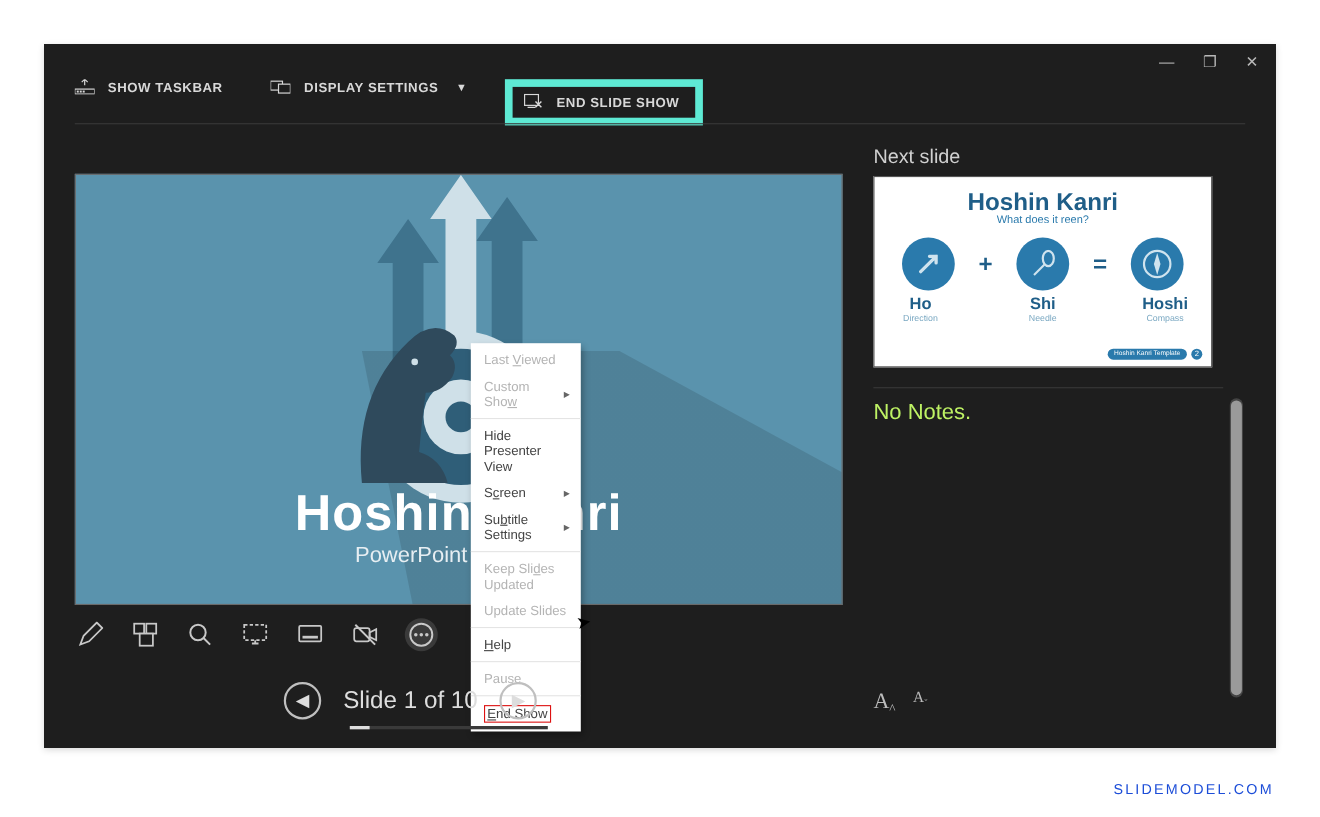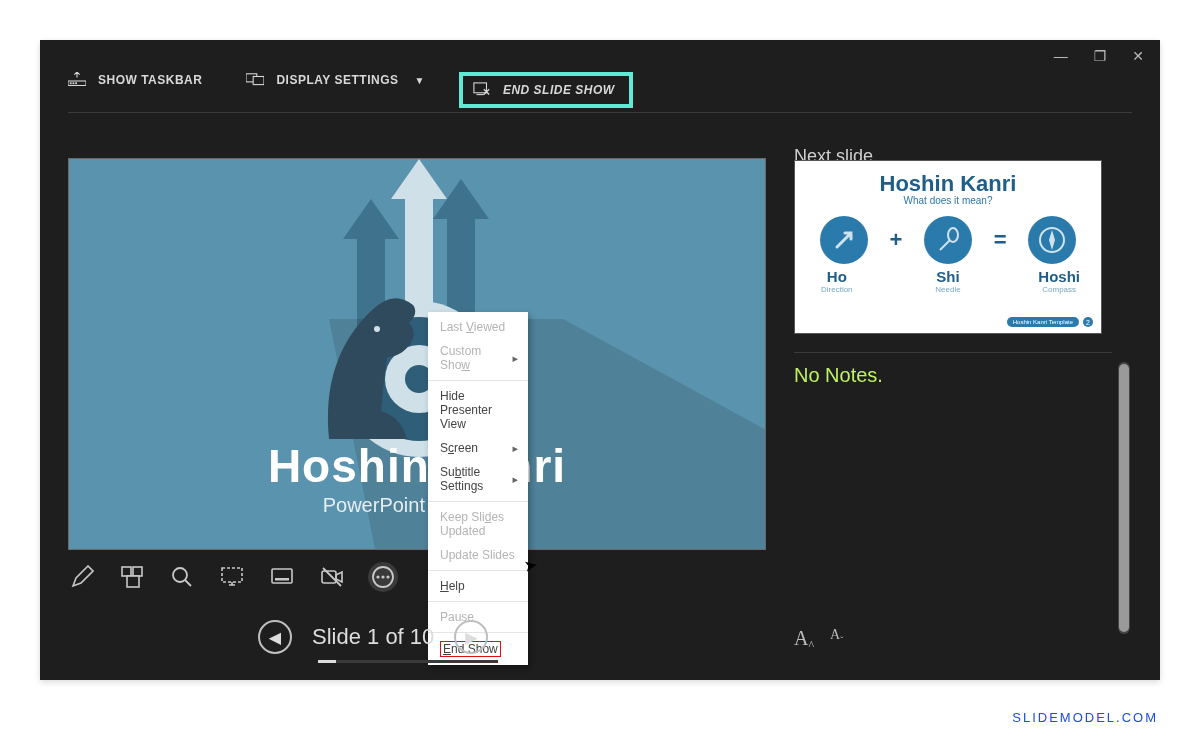--- a/index.html
+++ b/index.html
@@ -8,21 +8,21 @@
   .watermark { position: absolute; right: 42px; bottom: 18px; font-size: 13px; letter-spacing: 2px; color: #1d4ed8; font-weight: 500;}
   
   .chrome { position: absolute; top: 8px; right: 16px; display: flex; gap: 26px; color: #b8b8b8; font-size: 14px;}
   .chrome span { cursor: pointer; }
   
   .topbar { position: absolute; top: 32px; left: 0; right: 0; height: 40px; display: flex; align-items: flex-start; padding: 0 28px; color: #d8d8d8; }
   .topbar-sep { position:absolute; left:28px; right:28px; top:72px; height:1px; background:#3a3a3a;}
   .tb-item { display: inline-flex; align-items: center; gap: 12px; font-size: 12px; font-weight: 600; letter-spacing: 0.5px; margin-right: 44px; cursor: pointer;}
   .tb-item .ico { width: 18px; height: 16px; display:inline-block; }
   .tb-item .caret { font-size: 10px; margin-left: 4px;}
-  .highlight-box { border: 4px solid #5eead4; padding: 6px 14px 6px 10px; margin-left: -10px; font-style: italic;}
+  .highlight-box { border: 7px solid #5eead4; padding: 6px 14px 6px 10px; margin-left: -10px;}
   
   .timer-row { position:absolute; left:28px; top:90px; width: 700px; display:flex; align-items:center; font-size:17px; color:#d8d8d8;}
   .timer-row .elapsed { margin-right: 14px; }
   .timer-row .pause, .timer-row .reset { width:20px; text-align:center; color:#d0d0d0; cursor:pointer; margin-right:6px;}
   .timer-row .clock { margin-left:auto; font-size:18px;}
   
   .slide-main {
     position:absolute; left:28px; top:118px; width:698px; height:392px;
     background:#5a93ad; border:1px solid #6a6a6a; overflow:hidden;
   }
@@ -52,21 +52,21 @@
   .toolrow .tool { width:28px; height:28px; display:flex; align-items:center; justify-content:center; color:#c8c8c8; cursor:pointer;}
   .toolrow .tool svg { width:24px; height:24px; }
   .toolrow .tool.more { background:#3a3a3a; border-radius:50%; width:30px; height:30px;}
   
   .nav { position:absolute; left:218px; top:580px; display:flex; align-items:center; gap:20px; color:#ddd;}
   .nav .circ { width:34px; height:34px; border:2px solid #bfbfbf; border-radius:50%; display:flex; align-items:center; justify-content:center; cursor:pointer; font-size:16px;}
   .nav .label { font-size:22px; }
   .nav .progress { position:absolute; left:60px; top:40px; width:180px; height:3px; background:#3a3a3a;}
   .nav .progress .fill { width:18px; height:3px; background:#ddd;}
   
-  .right-title { position:absolute; left:754px; top:92px; color:#d0d0d0; font-size:18px;margin-top:14px;}
+  .right-title { position:absolute; left:754px; top:92px; color:#d0d0d0; font-size:18px;}
   .next-thumb { position:absolute; left:754px; top:120px; width:308px; height:174px; background:#fff; border:1px solid #555; padding:10px 14px; overflow:hidden;}
   .next-thumb .t1 { text-align:center; color:#1f5e88; font-size:22px; font-weight:700;}
   .next-thumb .t2 { text-align:center; color:#2a7aac; font-size:10px; margin-top:-2px;}
   .next-thumb .row { display:flex; justify-content:space-around; align-items:center; margin-top:10px;}
   .next-thumb .badge { width:48px; height:48px; border-radius:50%; background:#2a7aac; display:flex; align-items:center; justify-content:center;}
   .next-thumb .op { color:#1f5e88; font-size:22px; font-weight:700;}
   .next-thumb .labels { display:flex; justify-content:space-around; margin-top:4px; color:#1f5e88; font-weight:700; font-size:15px;}
   .next-thumb .labels span { width:60px; text-align:center;}
   .next-thumb .subs { display:flex; justify-content:space-around; color:#7aa8c2; font-size:8px;}
   .next-thumb .subs span { width:60px; text-align:center;}
@@ -254,21 +254,21 @@
     <div class="label">Slide 1 of 10</div>
     <div class="circ">▶</div>
     <div class="progress">
         <div class="fill"></div>
       </div>
   </div>
 
   <div class="right-title">Next slide</div>
   <div class="next-thumb">
     <div class="t1">Hoshin Kanri</div>
-    <div class="t2">What does it mean?</div>
+    <div class="t2">What does it reen?</div>
     <div class="row">
       <div class="badge">
           <svg width="26" height="26">
             <path d="M6 20 L20 6 M14 6 h6 v6" stroke="#cfe3ee" stroke-width="3" fill="none" stroke-linecap="round"></path>
           </svg>
         </div>
       <div class="op">+</div>
       <div class="badge">
           <svg width="26" height="26">
             <ellipse cx="18" cy="8" rx="5" ry="7" fill="none" stroke="#cfe3ee" stroke-width="2"></ellipse>

